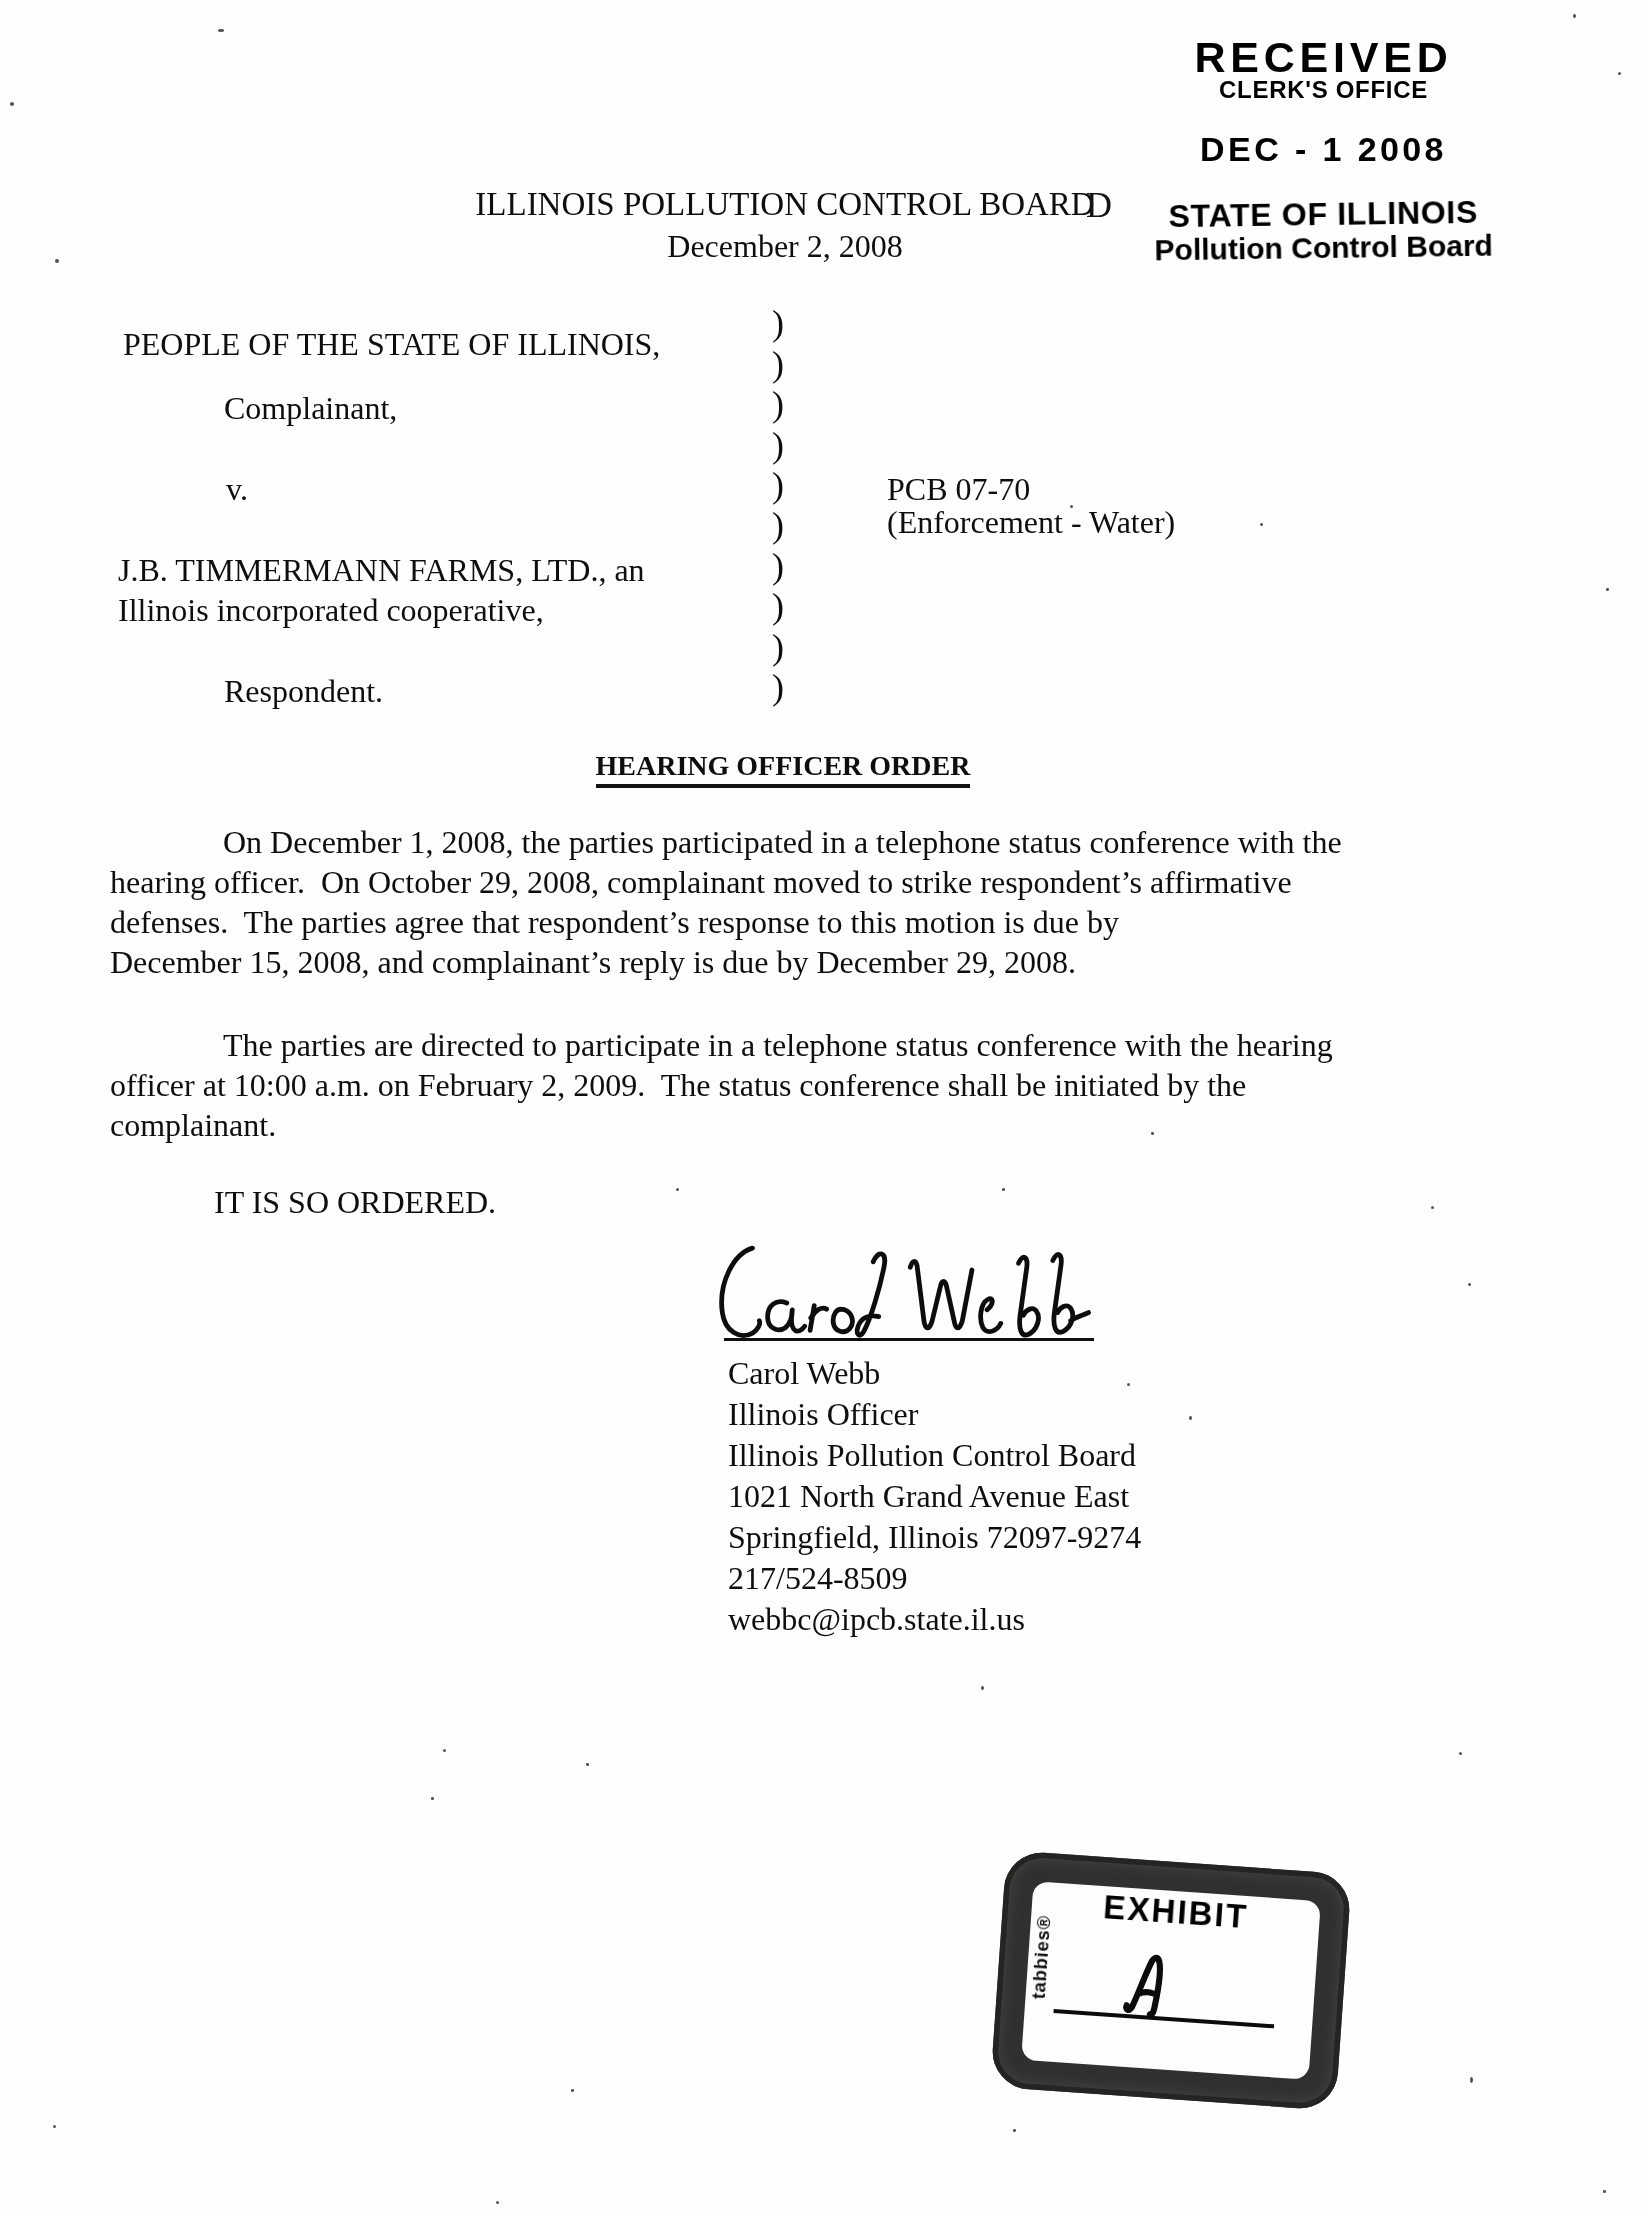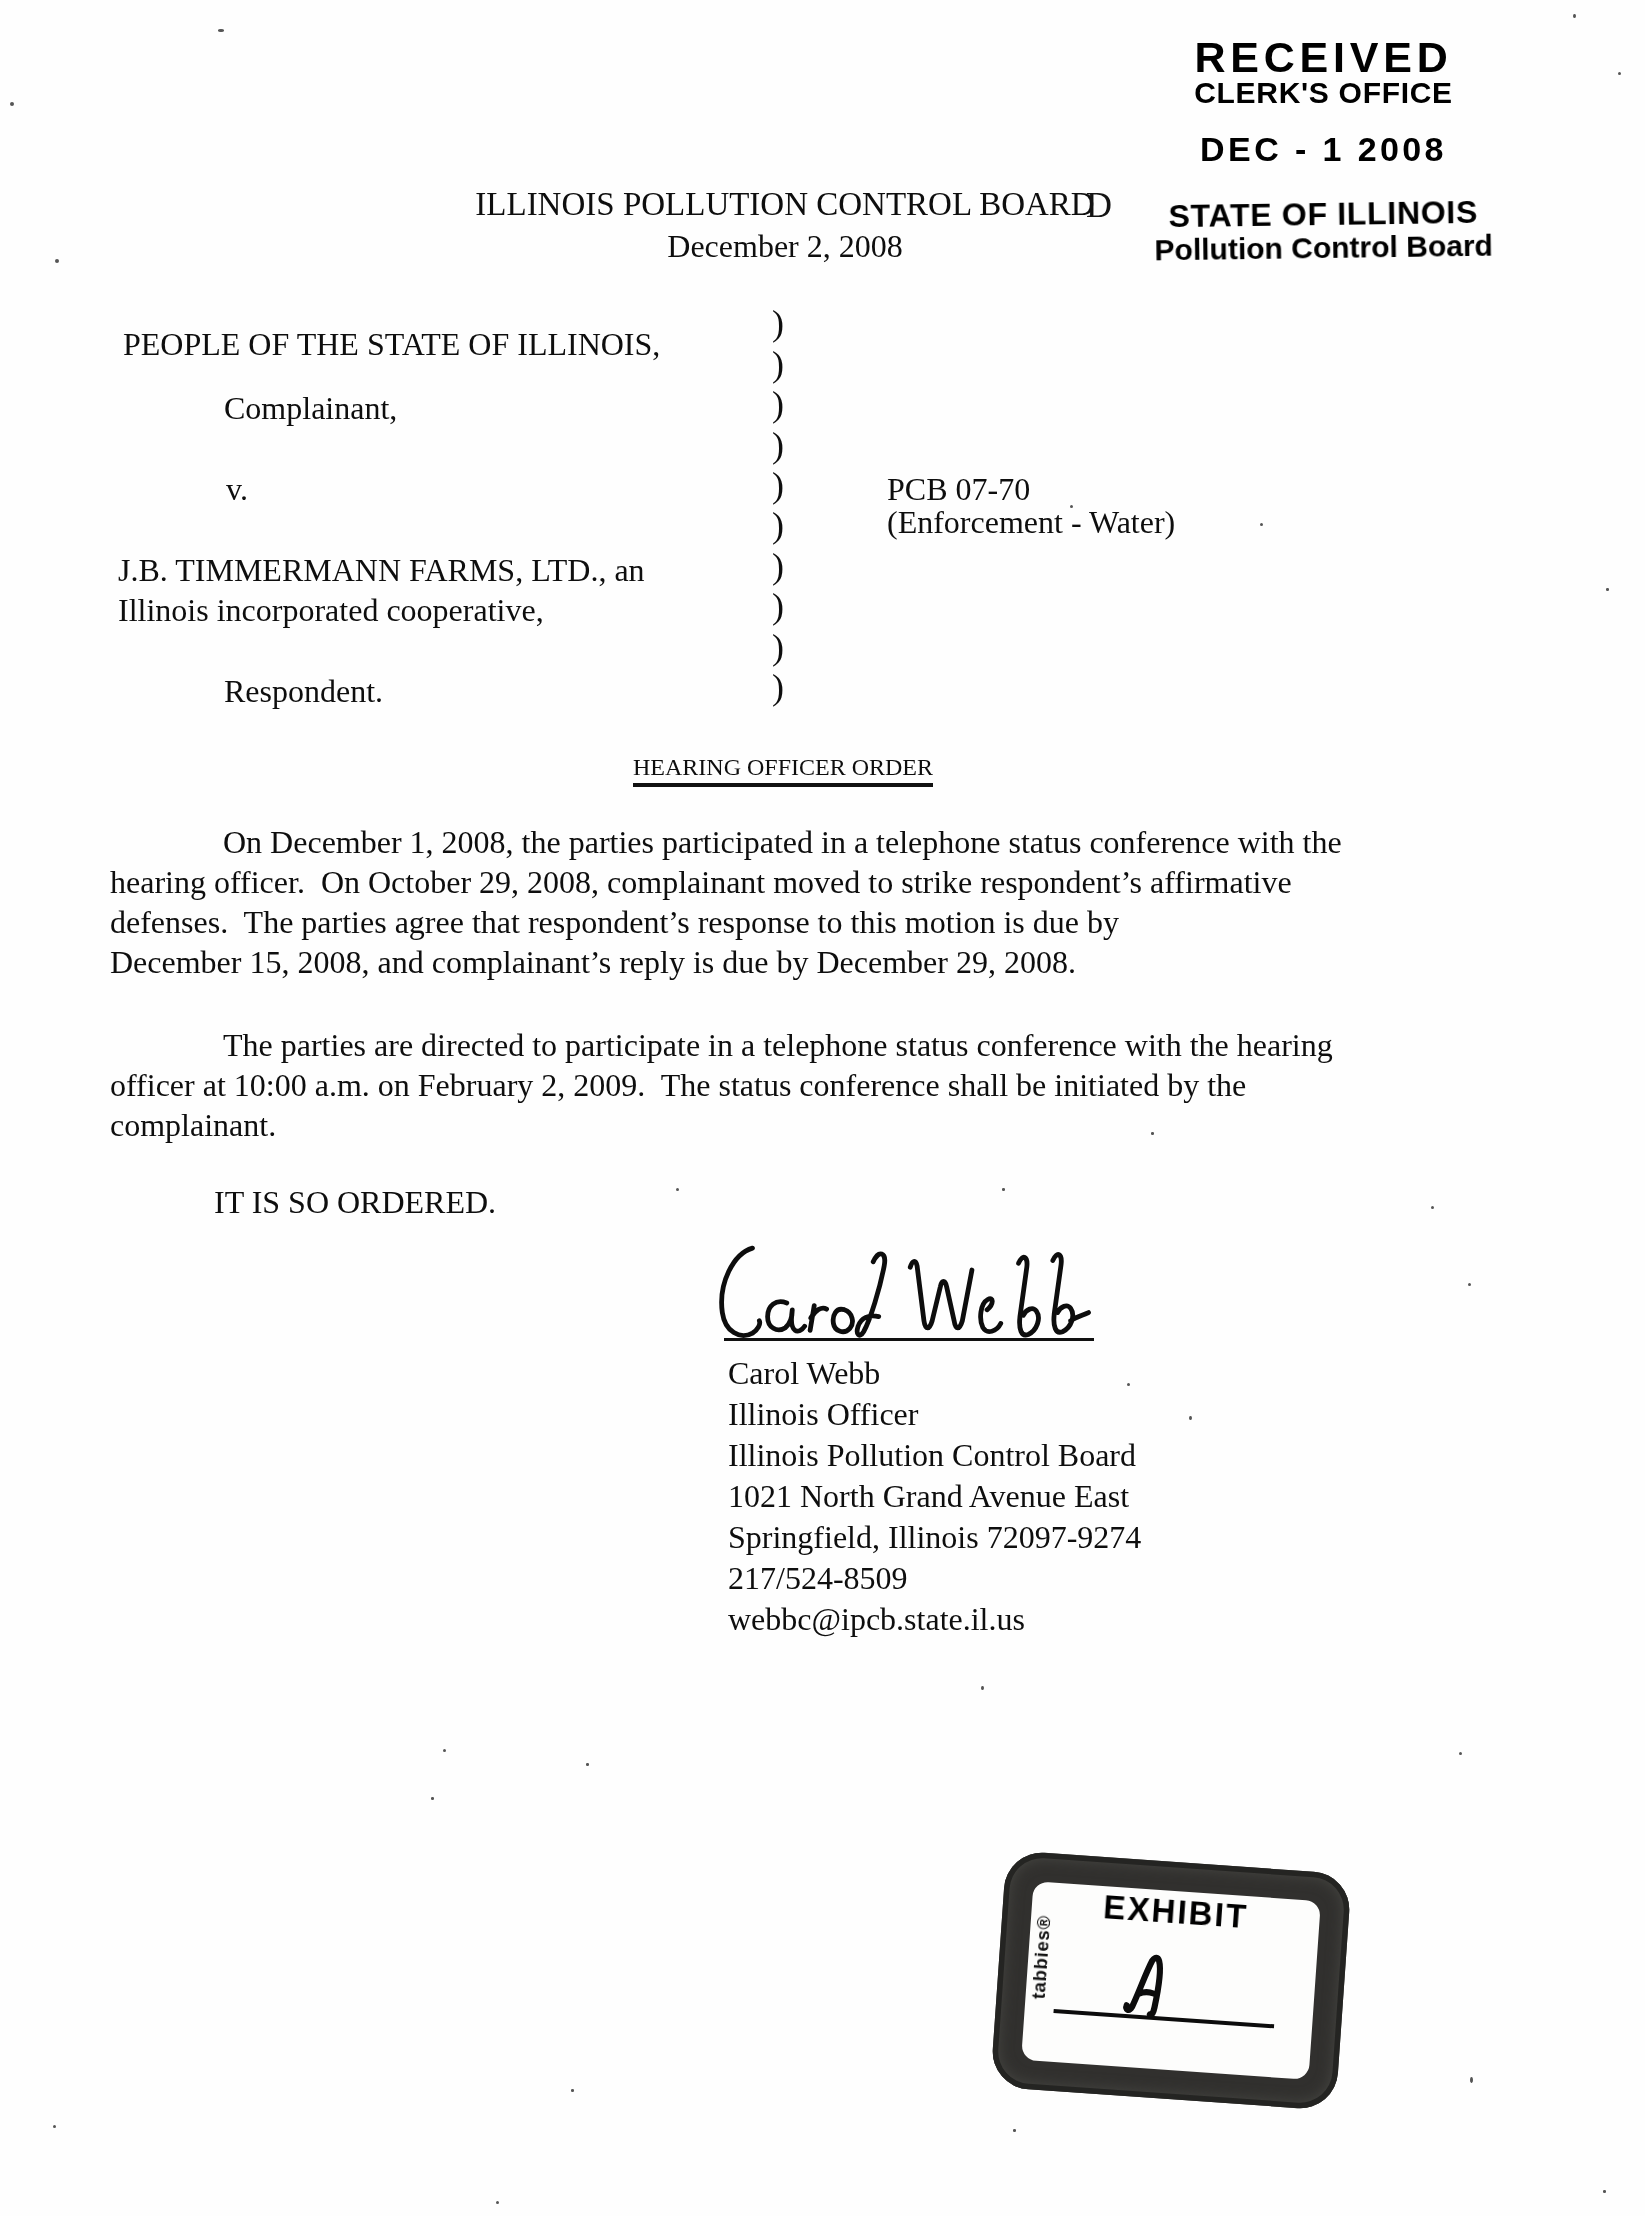--- a/index.html
+++ b/index.html
@@ -11,37 +11,37 @@
     font-size:32px; line-height:40px;
   }
 
   
   .stamp-line {
     position:absolute; left:1152px; width:343px; text-align:center;
     font-family:"Liberation Sans","DejaVu Sans",sans-serif; font-weight:700;
     color:#181818; filter:blur(0.5px) contrast(1.4); line-height:1;
   }
   .st-received { top:36px;  font-size:43px; letter-spacing:4.8px; }
-  .st-clerks   { top:78px; font-size:30px; letter-spacing:0.7px; }
+  .st-clerks   { top:78px; font-size:24px; letter-spacing:0.7px; }
   .st-date     { top:132px; font-size:34px; letter-spacing:3.4px; }
   .st-state-group { top:197px; transform:rotate(-0.8deg); }
   .st-state { font-size:32px; letter-spacing:0.7px; line-height:34px; }
   .st-board { font-size:30px; letter-spacing:0px; line-height:34px; }
 
   
   .title-line1 { position:absolute; left:0; top:184px; width:1570px; text-align:center; font-size:33px; }
   .title-line2 { position:absolute; left:0; top:226px; width:1570px; text-align:center; font-size:32px; }
 
   
   .cap { position:absolute; white-space:nowrap; }
   .paren { position:absolute; left:772px; font-size:36px; line-height:1; }
 
   
   .heading-wrap { position:absolute; left:0; top:744px; width:1566px; text-align:center; }
-  .heading-text { font-weight:400; font-size:24px; border-bottom:4.8px solid #111; padding-bottom:2.7px; }
+  .heading-text { font-weight:700; font-size:28px; border-bottom:4.8px solid #111; padding-bottom:2.7px; }
   .para { position:absolute; left:110px; width:1474px; white-space:pre-wrap; text-indent:113px; }
   .para1 { top:822px; }
   .para2 { top:1025px; }
   .so-ordered { position:absolute; left:214px; top:1182px; white-space:nowrap; }
 
   
   .sig-svg { position:absolute; left:710px; top:1233px; }
   .sig-rule { position:absolute; left:724px; top:1338px; width:370px; height:3.4px; background:#111; }
   .sig-block { position:absolute; left:728px; top:1353px; }
   .sig-block div { line-height:41px; white-space:nowrap; }

